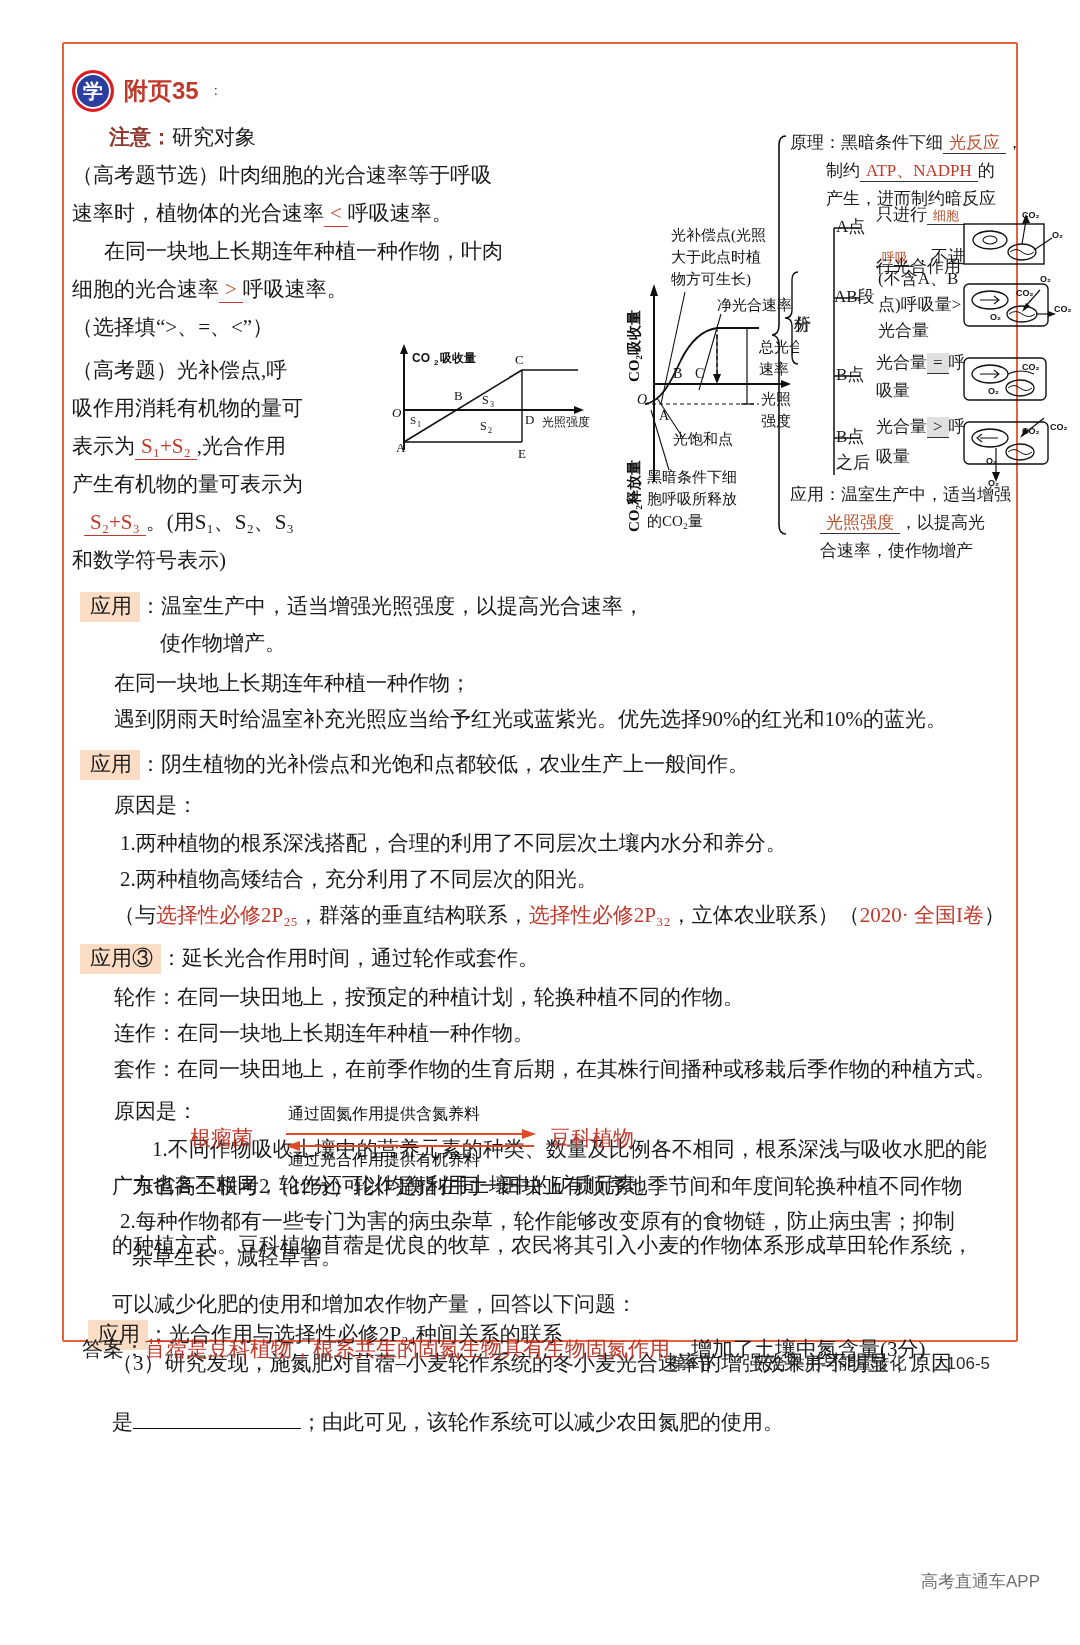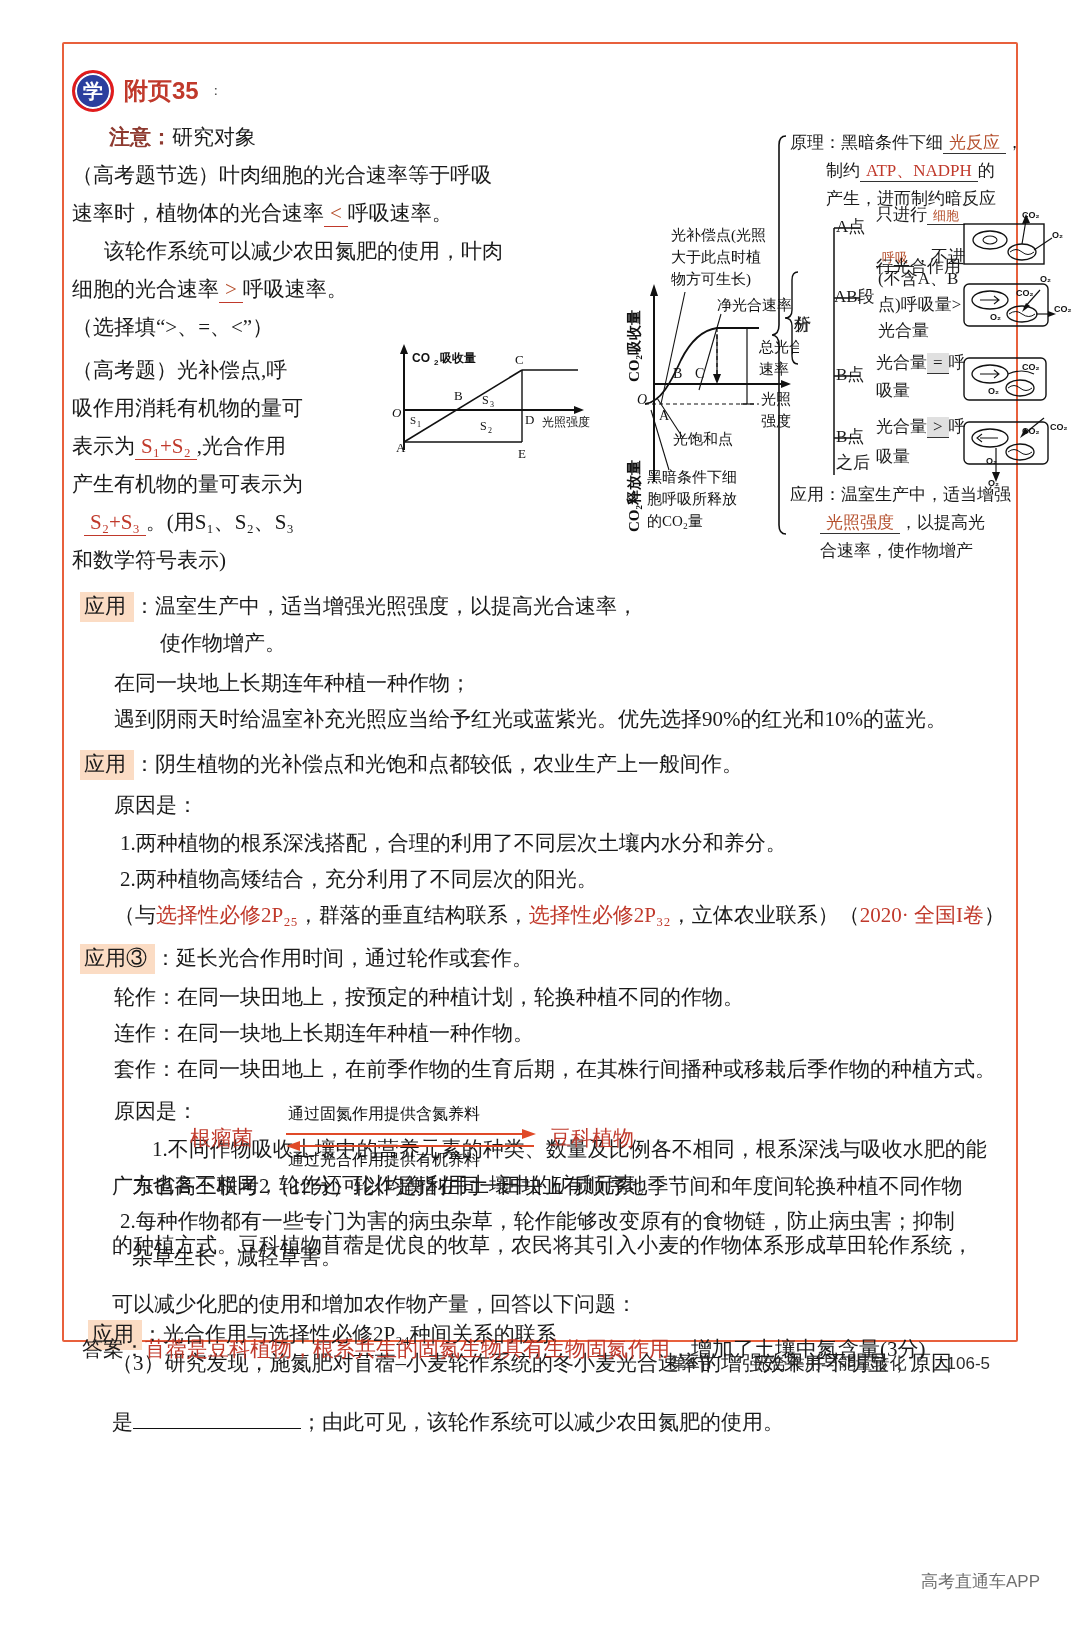--- a/index.html
+++ b/index.html
@@ -40,21 +40,21 @@
   .hdr-colon{ color:#555; font-size:14px; }
 
   
   .t{ position:absolute; white-space:nowrap; font-size:21px; line-height:1.28; }
   .red{ color:#c0392b; }
   .brown{ color:#b5502e; }
   .note-label{ color:#8e3a30; font-weight:bold; }
   .ul-red{ border-bottom:1.6px solid #c0392b; padding:0 6px 1px 6px; }
   .ul-blk{ border-bottom:1.6px solid #333; padding:0 6px 1px 6px; }
   .tag{
-    background:#fbdcc4; padding:1px 8px 2px 4px; display:inline-block;
+    background:#fbdcc4; padding:1px 8px 2px 10px; display:inline-block;
   }
   .small{ font-size:17px; }
   .xsmall{ font-size:13px; }
 
   
   .chart-a{ position:absolute; left:310px; top:290px; width:210px; height:115px;}
   .chart-a svg{ display:block; }
 
   
   .chart-b{ position:absolute; left:527px; top:100px; width:190px; height:390px;}
@@ -95,21 +95,21 @@
   </div>
 
   <div class="t" style="left:0px; top:72px;margin-left:37px;">
     <span class="note-label">注意：</span><span>研究对象</span>
   </div>
 
   <div class="t" style="left:0px; top:110px;">（高考题节选）叶肉细胞的光合速率等于呼吸</div>
   <div class="t" style="left:0px; top:148px;">
     <span>速率时，植物体的光合速率</span><span class="ul-red brown">&lt;</span><span>呼吸速率。</span>
   </div>
-  <div class="t" style="left:32px; top:186px;">该轮作系统可以减少农田氮肥的使用，叶肉</div>
+  <div class="t" style="left:32px; top:186px;">在同一块地上长期连年种植一种作物，叶肉</div>
   <div class="t" style="left:0px; top:224px;">
     <span>细胞的光合速率</span><span class="ul-red brown">&gt;</span><span>呼吸速率。</span>
   </div>
   <div class="t" style="left:0px; top:262px;">（选择填“&gt;、=、&lt;”）</div>
 
   <div class="t" style="left:0px; top:305px;">（高考题）光补偿点,呼</div>
   <div class="t" style="left:0px; top:343px;">吸作用消耗有机物的量可</div>
   <div class="t" style="left:0px; top:381px;">
     <span>表示为</span><span class="ul-red red">S₁+S₂</span><span>,光合作用</span>
   </div>

